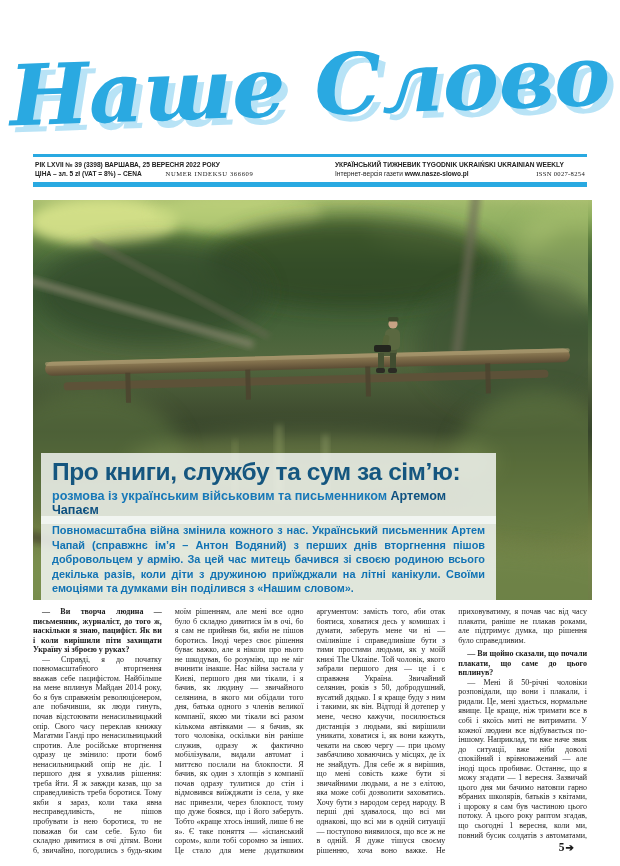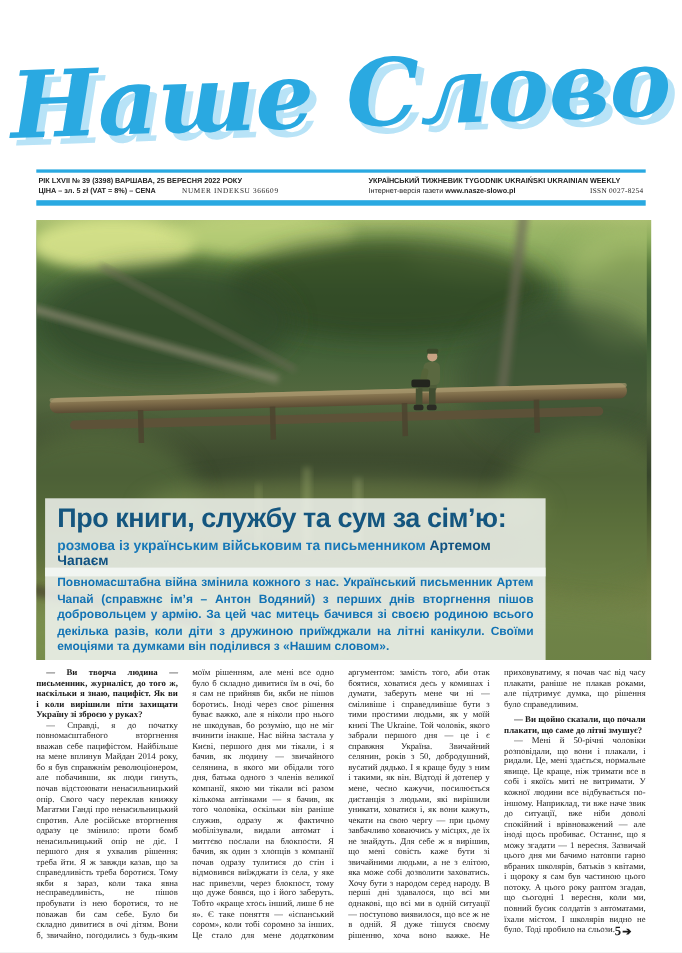--- a/index.html
+++ b/index.html
@@ -168,21 +168,21 @@
     </div>
 
     <div class="lead-band">
       <p>Повномасштабна війна змінила кожного з нас. Український письменник Артем Чапай (справжнє ім’я – Антон Водяний) з перших днів вторгнення пішов добровольцем у армію. За цей час митець бачився зі своєю родиною всього декілька разів, коли діти з дружиною приїжджали на літні канікули. Своїми емоціями та думками він поділився з «Нашим словом».</p>
     </div>
   </div>
 
   <main class="body-columns">
     <p class="q">— Ви творча людина — письменник, журналіст, до того ж, наскільки я знаю, пацифіст. Як ви і коли вирішили піти захищати Україну зі зброєю у руках?</p>
     <p class="a">— Справді, я до початку повномасштабного вторгнення вважав себе пацифістом. Найбільше на мене вплинув Майдан 2014 року, бо я був справжнім революціонером, але побачивши, як люди гинуть, почав відстоювати ненасильницький опір. Свого часу переклав книжку Магатми Ганді про ненасильницький спротив. Але російське вторгнення одразу це змінило: проти бомб ненасильницький опір не діє. І першого дня я ухвалив рішення: треба йти. Я ж завжди казав, що за справедливість треба боротися. Тому якби я зараз, коли така явна несправедливість, не пішов пробувати із нею боротися, то не поважав би сам себе. Було би складно дивитися в очі дітям. Вони б, звичайно, погодились з будь-яким моїм рішенням, але мені все одно було б складно дивитися їм в очі, бо я сам не прийняв би, якби не пішов боротись. Іноді через своє рішення буває важко, але я ніколи про нього не шкодував, бо розумію, що не міг вчинити інакше. Нас війна застала у Києві, першого дня ми тікали, і я бачив, як людину — звичайного селянина, в якого ми обідали того дня, батька одного з членів великої компанії, якою ми тікали всі разом кількома автівками — я бачив, як того чоловіка, оскільки він раніше служив, одразу ж фактично мобілізували, видали автомат і миттєво послали на блокпости. Я бачив, як один з хлопців з компанії почав одразу тулитися до стін і відмовився виїжджати із села, у яке нас привезли, через блокпост, тому що дуже боявся, що і його заберуть. Тобто «краще хтось інший, лише б не я». Є таке поняття — «іспанський сором», коли тобі соромно за інших. Це стало для мене додатковим аргументом: замість того, аби отак боятися, ховатися десь у комишах і думати, заберуть мене чи ні — сміливіше і справедливіше бути з тими простими людьми, як у моїй книзі The Ukraine. Той чоловік, якого забрали першого дня — це і є справжня Україна. Звичайний селянин, років з 50, добродушний, вусатий дядько. І я краще буду з ним і такими, як він. Відтоді й дотепер у мене, чесно кажучи, посилюється дистанція з людьми, які вирішили уникати, ховатися і, як вони кажуть, чекати на свою чергу — при цьому завбачливо ховаючись у місцях, де їх не знайдуть. Для себе ж я вирішив, що мені совість каже бути зі звичайними людьми, а не з елітою, яка може собі дозволити заховатись. Хочу бути з народом серед народу. В перші дні здавалося, що всі ми однакові, що всі ми в одній ситуації — поступово виявилося, що все ж не в одній. Я дуже тішуся своєму рішенню, хоча воно важке. Не приховуватиму, я почав час від часу плакати, раніше не плакав роками, але підтримує думка, що рішення було справедливим.</p>
-    <p class="q">— Ви щойно сказали, що почали плакати, що саме до літні змушує?</p>
+    <p class="q">— Ви щойно сказали, що почали плакати, що саме до цього вплинув?</p>
     <p class="a">— Мені й 50-річні чоловіки розповідали, що вони і плакали, і ридали. Це, мені здається, нормальне явище. Це краще, ніж тримати все в собі і якоїсь миті не витримати. У кожної людини все відбувається по-іншому. Наприклад, ти вже наче звик до ситуації, вже ніби доволі спокійний і врівноважений — але іноді щось пробиває. Останнє, що я можу згадати — 1 вересня. Зазвичай цього дня ми бачимо натовпи гарно вбраних школярів, батьків з квітами, і щороку я сам був частиною цього потоку. А цього року раптом згадав, що сьогодні 1 вересня, коли ми, повний бусик солдатів з автоматами, їхали містом. І школярів видно не було. Тоді пробило на сльози.</p>
 
   </main>
 
   <div class="cont">
     <span>5</span><span class="arrow">➔</span>
   </div>
 
 </div>
 

